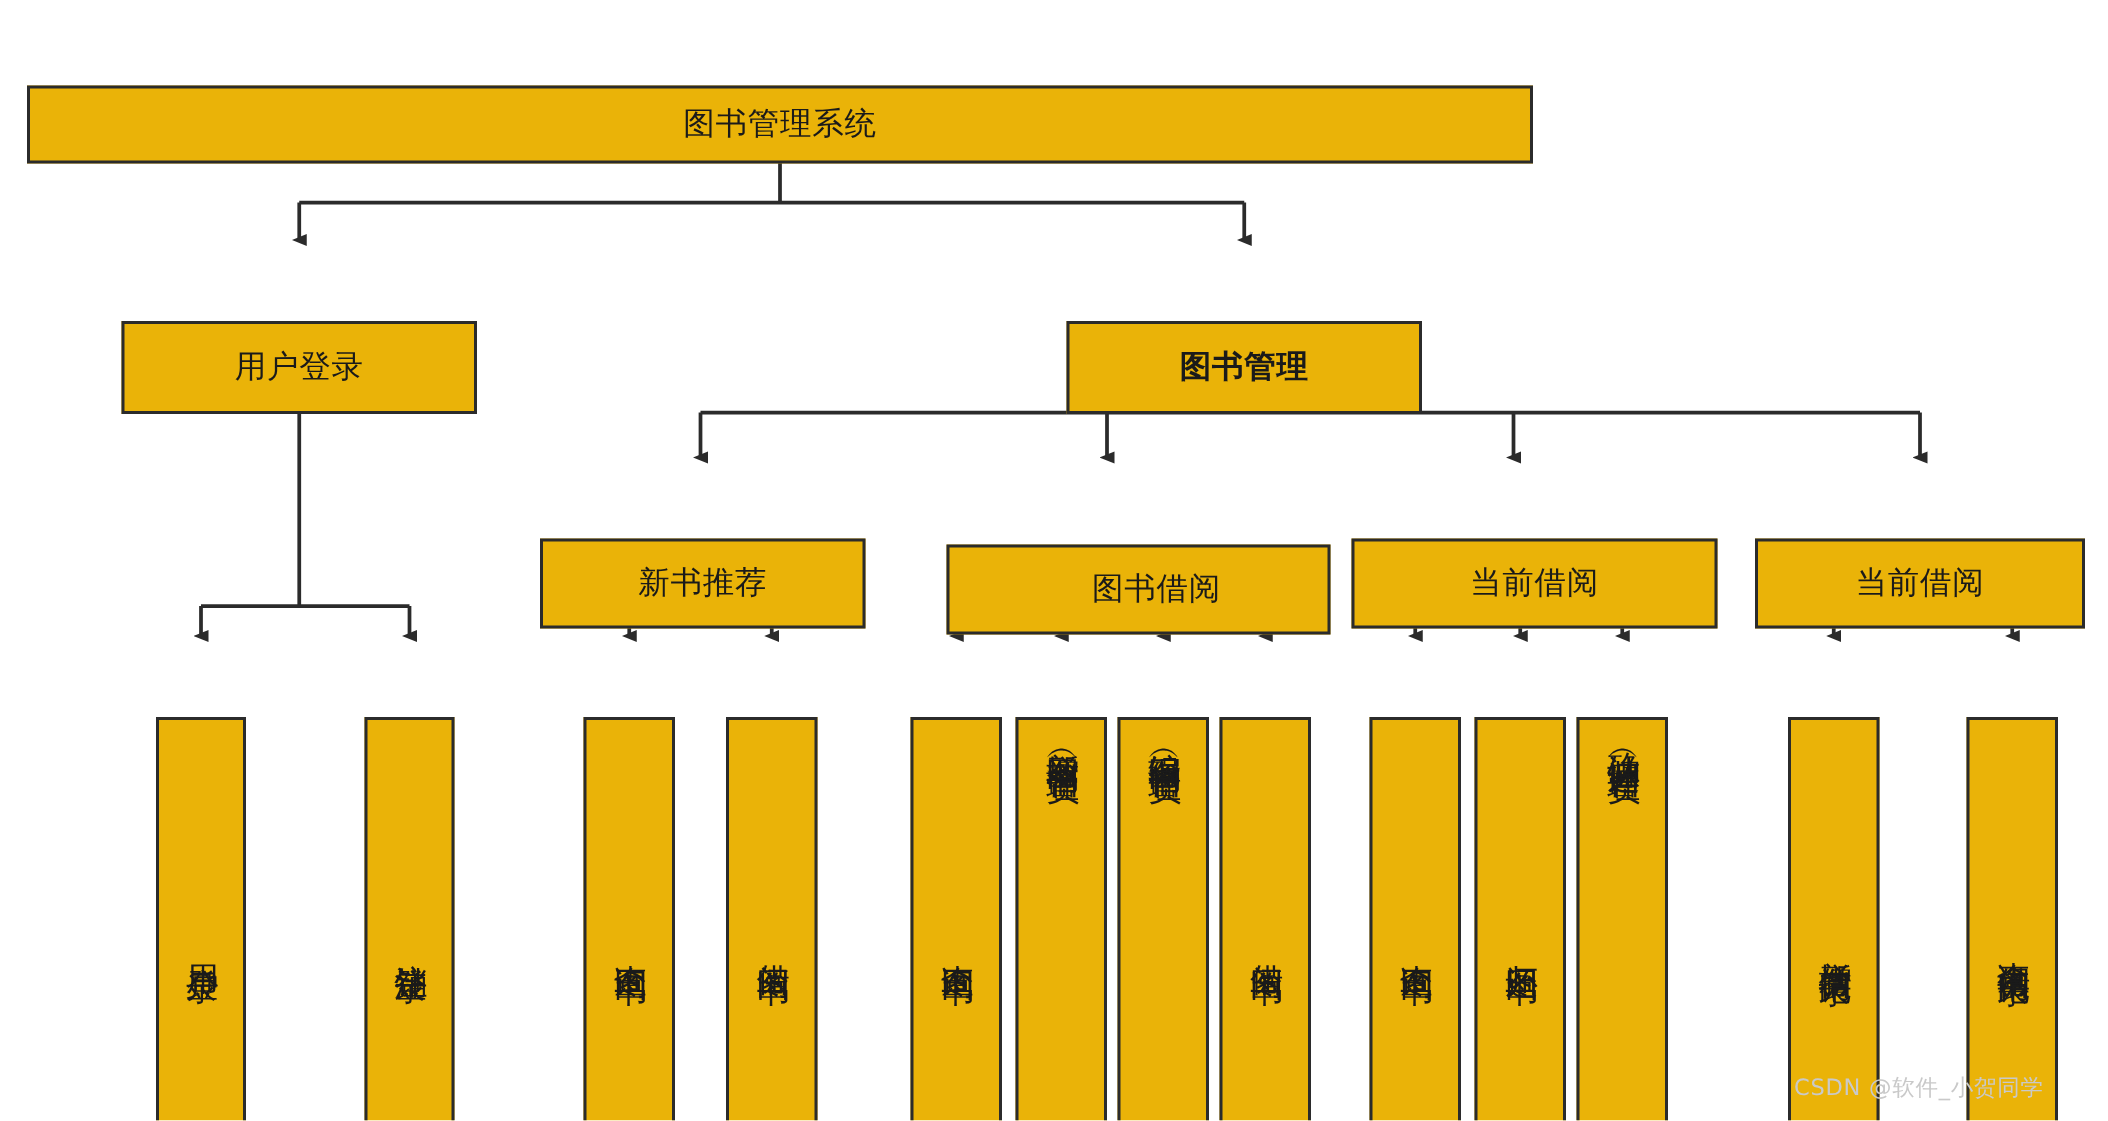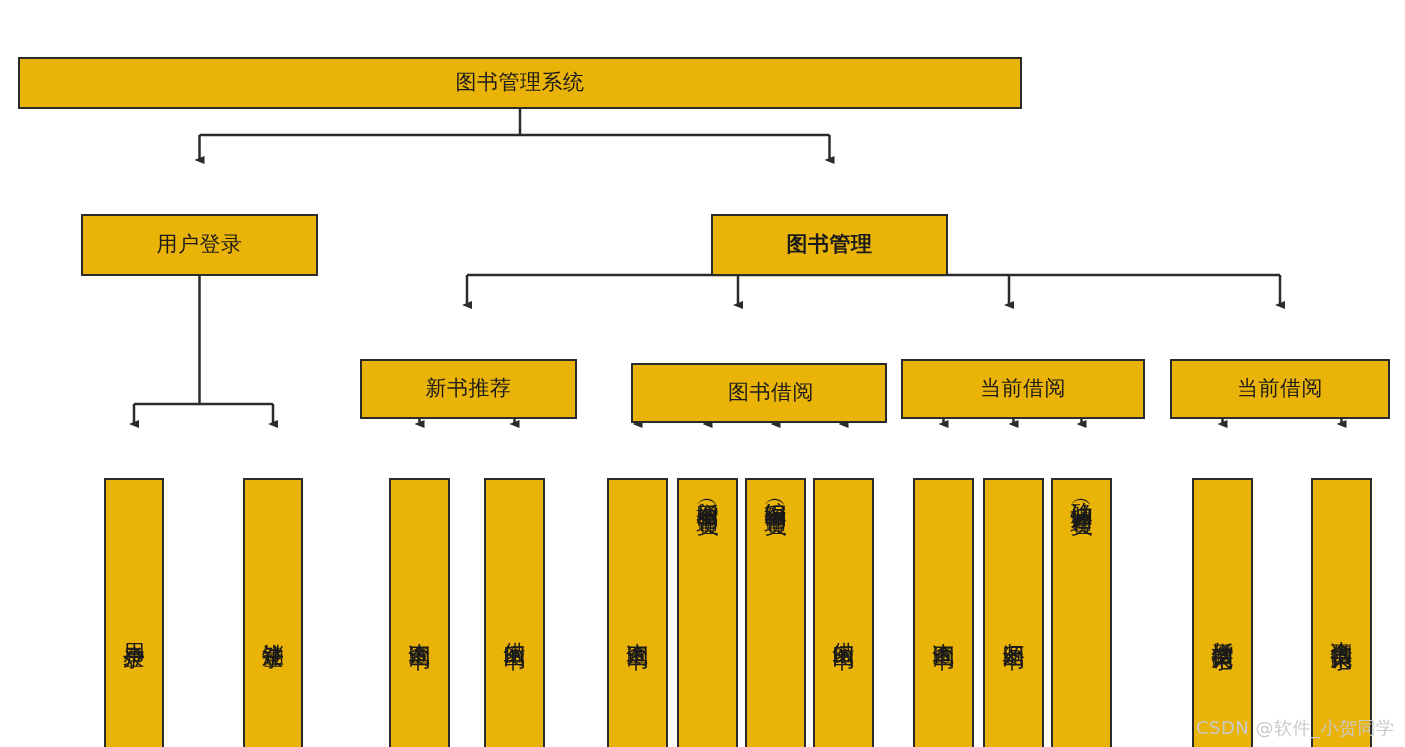--- a/index.html
+++ b/index.html
@@ -57,21 +57,21 @@
     letter-spacing: 2px;
     text-align: center;
     white-space: nowrap;
   }
   .node-box.vertical.centered {
     align-items: center;
     padding-top: 0;
   }
   .watermark {
     position: absolute;
-    font-size: 18px;
+    font-size: 15px;
     color: #c9c9c9;
     white-space: nowrap;
     letter-spacing: 0.5px;
     pointer-events: none;
   }
 </style>
 </head>
 <body>
 
 <div id="stage">

